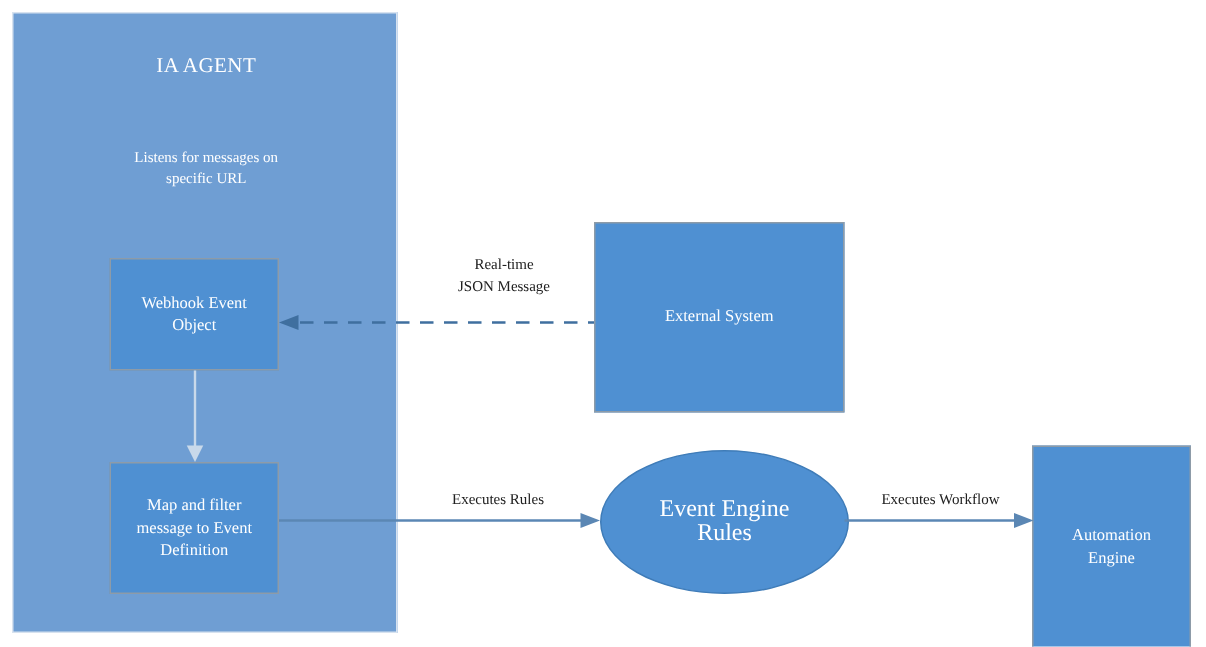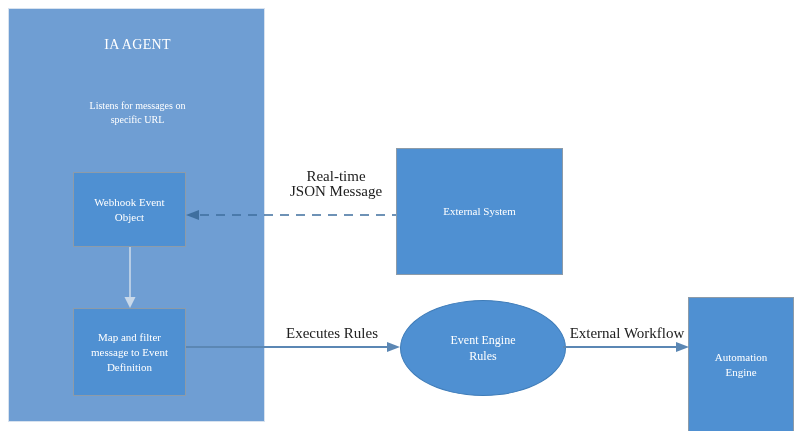--- a/index.html
+++ b/index.html
@@ -103,35 +103,35 @@
     height: 96px;
     background: #4f90d2;
     border: 1px solid #3f7cb8;
     border-radius: 50%;
     box-sizing: border-box;
     display: flex;
     align-items: center;
     justify-content: center;
     text-align: center;
     color: #ffffff;
-    font-size: 12px;
+    font-size: 16px;
     line-height: 16px;
   }
 
   
   .conn {
     position: absolute;
   }
   .conn svg { display: block; overflow: visible; }
 
   
   .edge-label {
     position: absolute;
     color: #202020;
-    font-size: 15px;
+    font-size: 10px;
     line-height: 15px;
     text-align: center;
     white-space: pre-line;
   }
   .label-json {
     left: 266px;
     top: 169px;
     width: 140px;
   }
   .label-triggers {
@@ -205,15 +205,15 @@
   <div class="conn" style="left:563px; top:338px;">
     <svg width="128" height="18" viewBox="0 0 128 18">
       <line x1="0" y1="9" x2="114" y2="9" stroke="#5b87b4" stroke-width="1.8"></line>
       <polygon points="126,9 113,4 113,14" fill="#5b87b4"></polygon>
     </svg>
   </div>
 
   <div class="edge-label label-json" style="white-space: pre-line;">Real-time
 JSON Message</div>
   <div class="edge-label label-triggers">Executes Rules</div>
-  <div class="edge-label label-executes">External Workflow</div>
+  <div class="edge-label label-executes">Executes Workflow</div>
 
 </div>
 
 </body></html>

